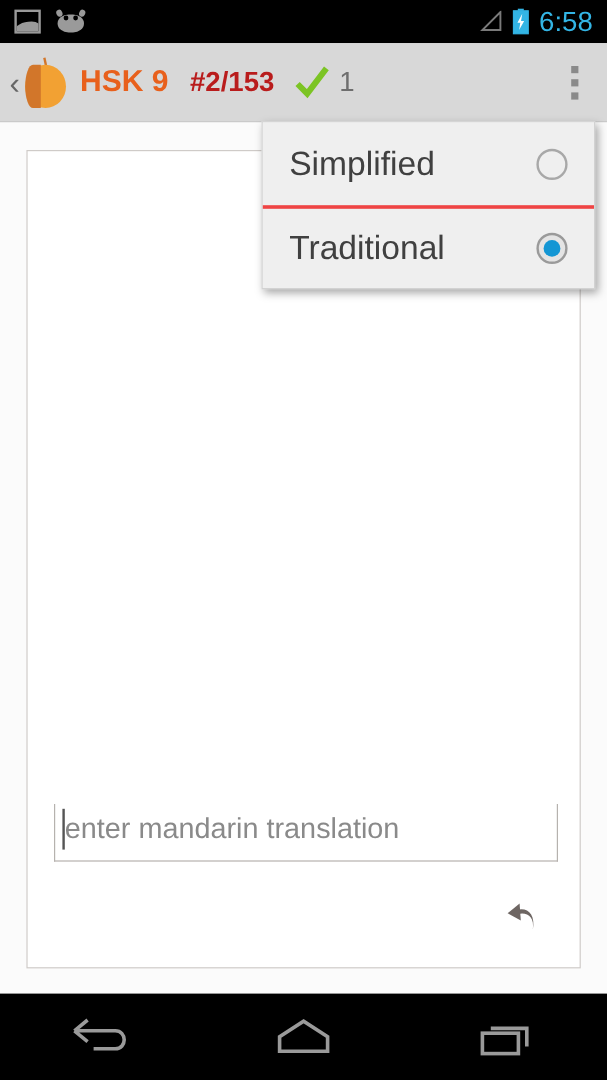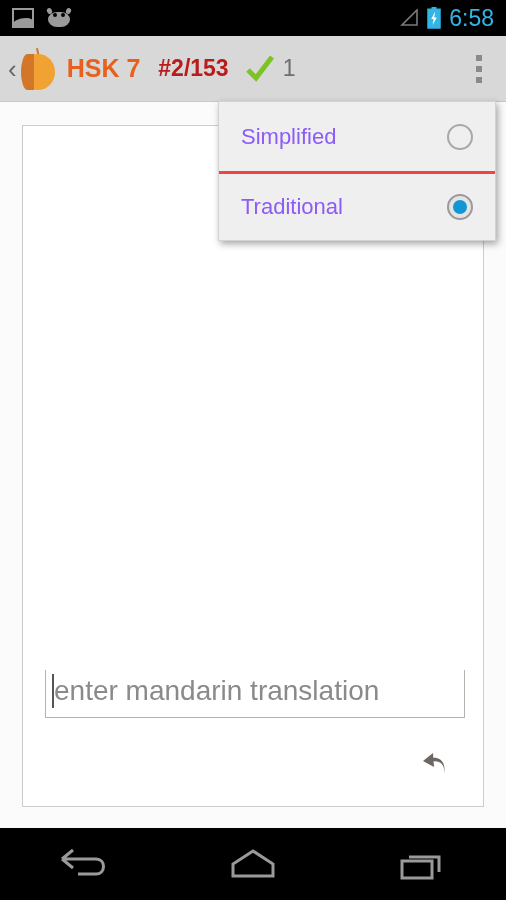--- a/index.html
+++ b/index.html
@@ -129,21 +129,21 @@
     width: 420px; height: 48px;
   }
   #answer-input {
     width: 100%; height: 100%;
     border: none; outline: none;
     border-bottom: 1px solid #b6b2ae;
     border-left: 1px solid #b6b2ae;
     border-right: 1px solid #b6b2ae;
     background: transparent;
     font-family: "Liberation Sans", sans-serif;
-    font-size: 28px; color: #a21caf;
+    font-size: 24px; color: #a21caf;
     padding: 0 4px 6px 8px;
   }
   #answer-input::placeholder { color: #8a8a8a; opacity: 1; }
   #text-caret {
     position: absolute; left: 7px; top: 4px;
     width: 2px; height: 34px; background: #555;
   }
   #undo-button {
     position: absolute; right: 22px; bottom: 14px;
     width: 52px; height: 52px;
@@ -158,21 +158,21 @@
     border: 1px solid #d2d2d2;
     box-shadow: 2px 3px 7px rgba(0,0,0,0.35);
     z-index: 50;
   }
   .menu-item {
     height: 69px; display: flex; align-items: center;
     padding: 0 22px;
     background: #efefef;
   }
   .menu-item + .menu-item { border-top: 3px solid #ef4444; }
-  .menu-label { font-size: 22px; color: #8b5cf6; flex: 1; }
+  .menu-label { font-size: 28px; color: #404040; flex: 1; }
   .radio {
     width: 26px; height: 26px; border-radius: 50%;
     border: 2px solid #a8a8a8; background: transparent;
     position: relative;
   }
   .radio.checked { border-color: #9a9a9a; background: #e4e4e4; }
   .radio.checked::after {
     content: ""; position: absolute; top: 4px; left: 4px;
     width: 14px; height: 14px; border-radius: 50%;
     background: #1396d4;
@@ -218,21 +218,21 @@
 
   <div id="action-bar">
     <span class="back-chevron">‹</span>
 
     <div class="app-icon">
       <div class="fruit-stem"></div>
       <div class="fruit-body"></div>
       <div class="fruit-shade"></div>
     </div>
 
-    <span class="deck-title">HSK 7</span>
+    <span class="deck-title">HSK 9</span>
     <span class="card-counter">#2/153</span>
 
     <svg class="check-icon" width="30" height="28" viewBox="0 0 30 28">
       <path d="M3 15 L11 23 L27 2" fill="none" stroke="#7cc424" stroke-width="5" stroke-linecap="butt"></path>
     </svg>
     <span class="correct-count">1</span>
 
     <div class="overflow-menu">
       <div class="overflow-dot"></div>
       <div class="overflow-dot"></div>

